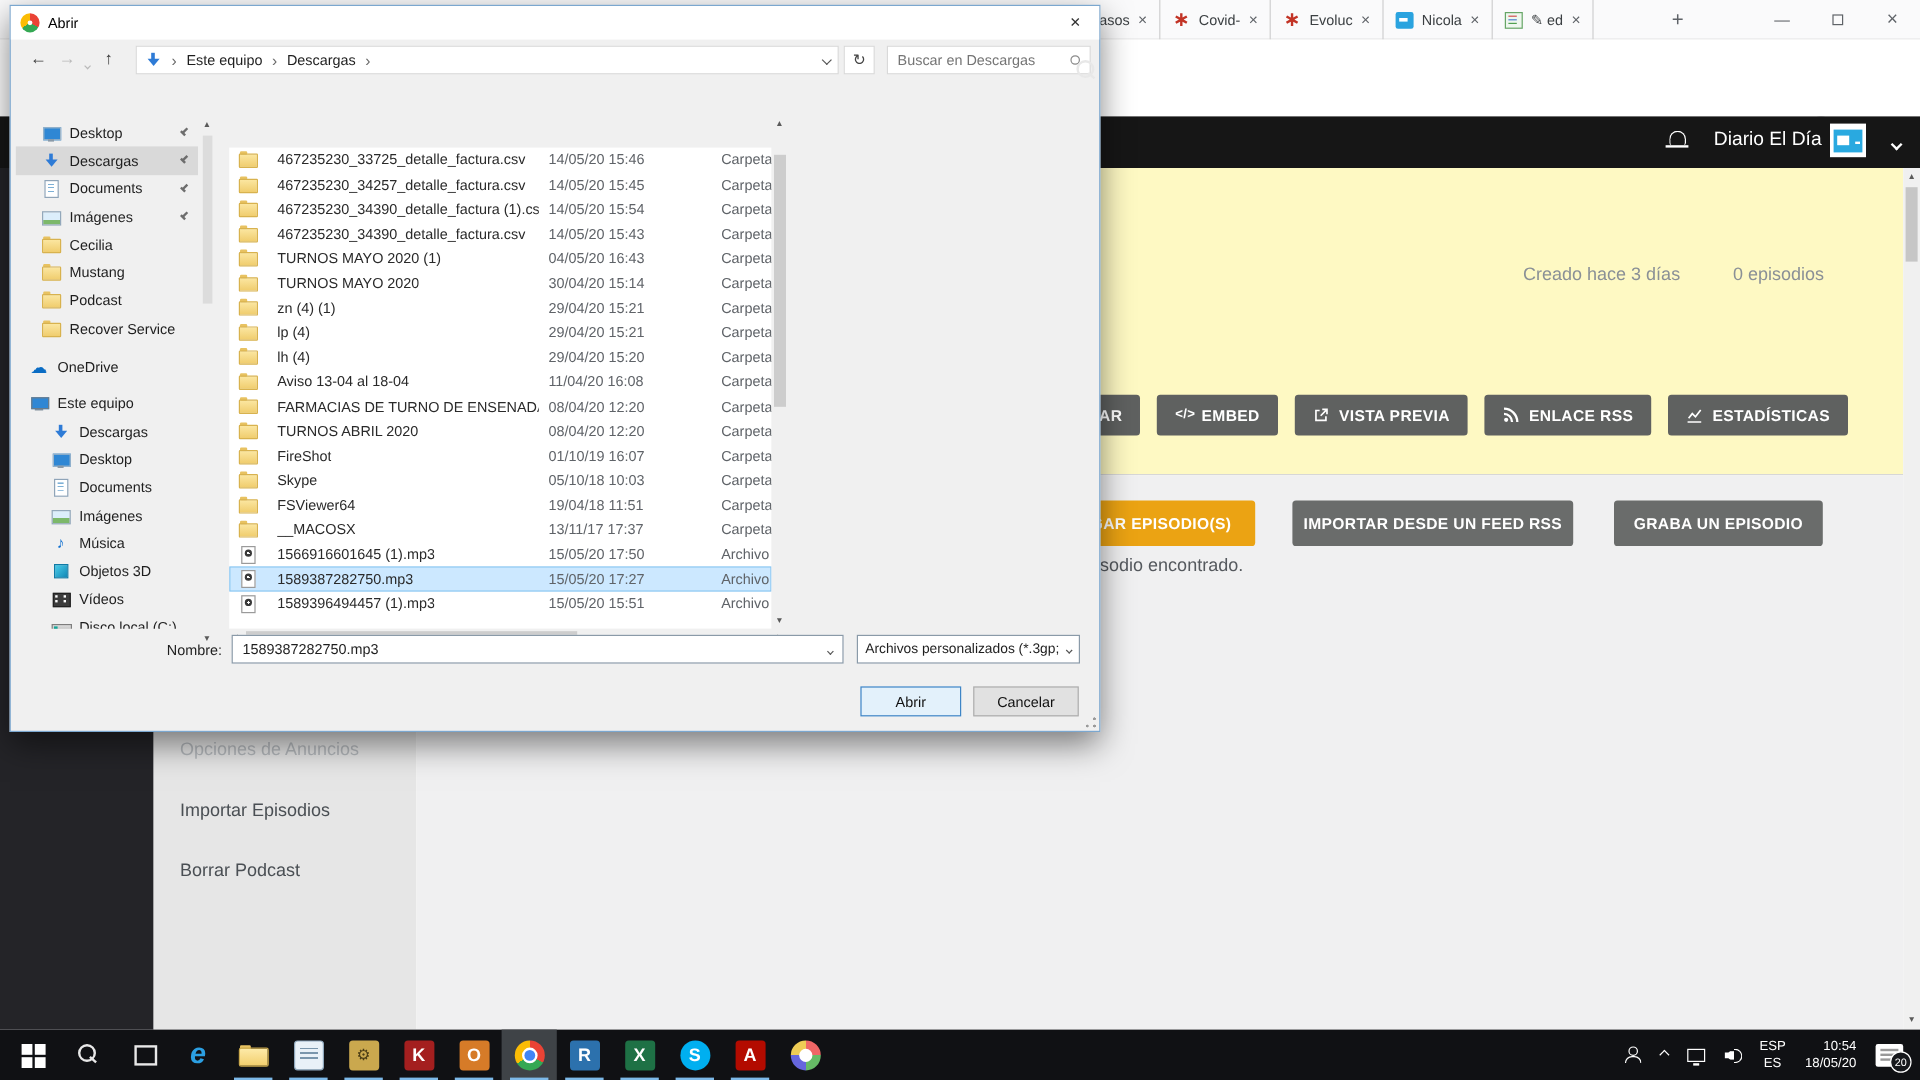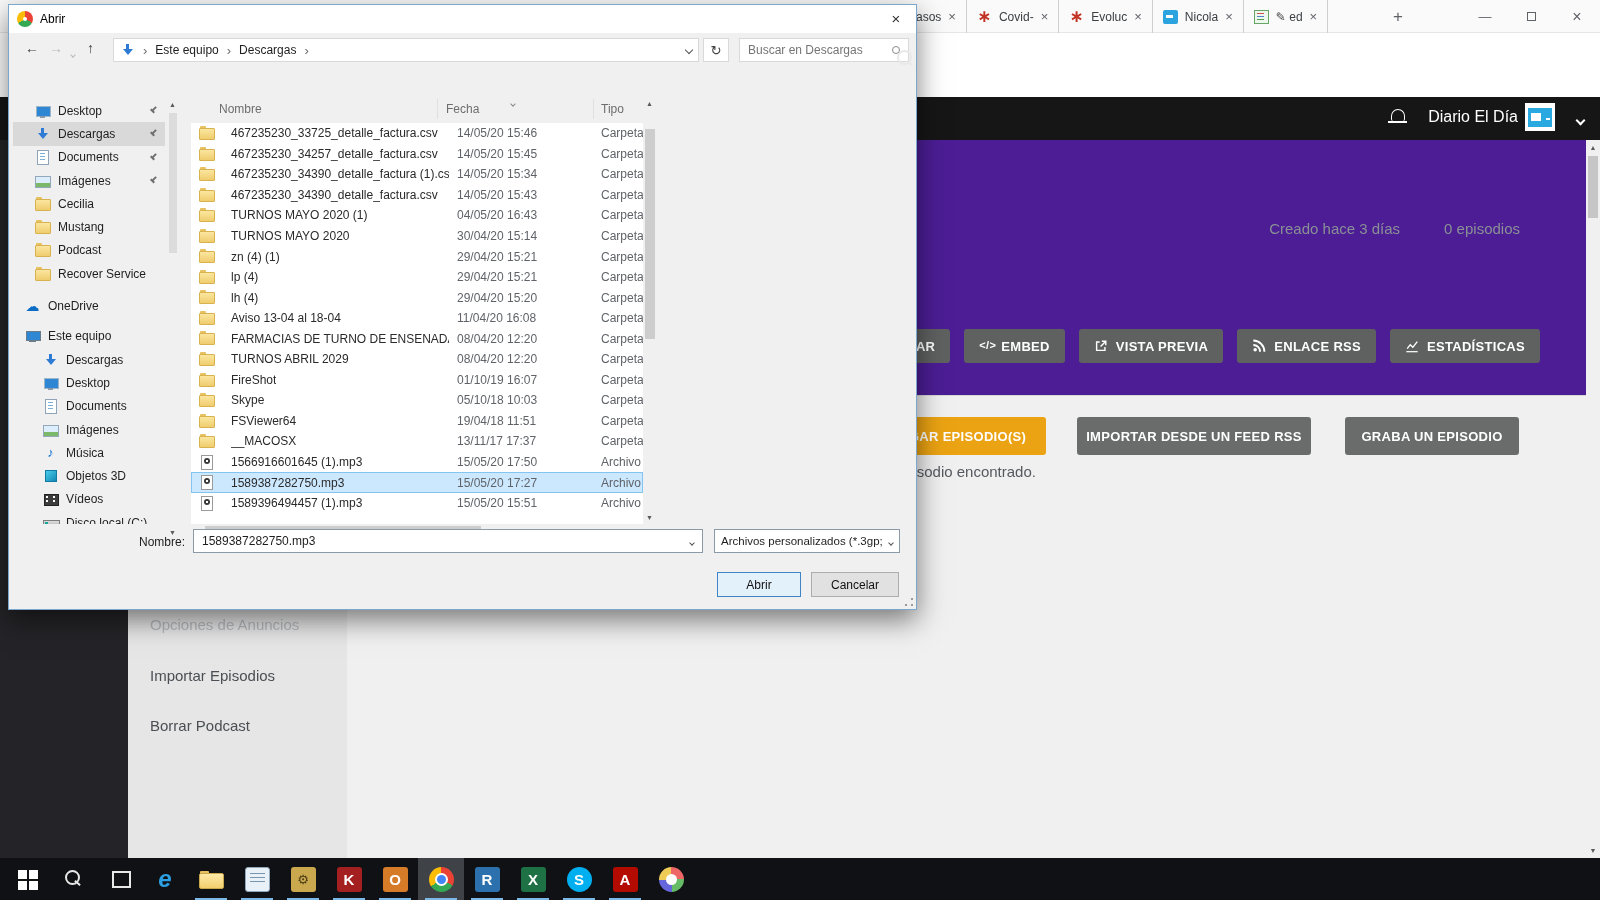--- a/index.html
+++ b/index.html
@@ -68,21 +68,21 @@
   .sitelogo{position:absolute;right:45px;top:6px;width:30px;height:28px;background:#fff;display:flex;align-items:center;justify-content:center}
   .sitelogo i{display:block;width:24px;height:19px;background:#29a9e0;position:relative}
   .sitelogo i::before{content:"";position:absolute;left:3px;top:5px;width:10px;height:8px;background:#fff;box-shadow:12px 2px 0 -3px #fff}
   .hdrchv{position:absolute;right:16px;top:16px;color:#fff}
   .hdrchv .chv{width:7px;height:7px;border-width:2px}
 
   .darkcol{position:absolute;left:0;top:140px;width:128px;bottom:42px;background:#242428}
   .menucol{position:absolute;left:128px;top:140px;width:219px;bottom:42px;background:#e6e6e6}
   .pmenu-item{position:absolute;left:22px;font-size:15px;color:#4a4f54;white-space:nowrap}
   .pmenu-item.muted{color:#b5b9bd}
-  .whitepanel{position:absolute;left:347px;top:140px;width:1239px;height:256px;background:#4c1d95;border-bottom:1px solid #d7d7d7}
+  .whitepanel{position:absolute;left:347px;top:140px;width:1239px;height:256px;background:#fef9c3;border-bottom:1px solid #d7d7d7}
   .graypanel{position:absolute;left:347px;top:396px;width:1239px;bottom:42px;background:#f0f0f1}
   .meta{position:absolute;top:80px;right:66px;display:flex;gap:44px;color:#8a9096;font-size:15px}
   .actionrow{position:absolute;top:189px;right:46px;display:flex;gap:14px}
   .actbtn{height:34px;background:#5f6160;border-radius:3px;color:#fff;font-weight:bold;font-size:13px;display:flex;align-items:center;gap:8px;padding:0 15px;letter-spacing:.3px}
   .acticon{display:flex;align-items:center}
   .acticon .ic-code,.acticon svg{display:none;width:14px;height:14px}
   .acticon .ic-code{font-size:11px;font-weight:bold}
   .acticon[data-name="code-icon"] .ic-code{display:inline}
   .acticon[data-name="external-icon"] .ic-ext{display:block}
   .acticon[data-name="rss-icon"] .ic-rss{display:block}
@@ -574,49 +574,41 @@
             <span data-name="sidebar-item-label">Disco local (C:)</span>
           </div>
         </div>
     </div>
     <div class="sidescroll" data-name="sidebar-scrollbar">
       <span class="tri" style="top:2px" data-name="scroll-up-icon">▲</span>
       <span class="thumb"></span>
     </div>
     <span class="tri sidedown" data-name="scroll-down-icon">▼</span>
 
-    <div class="listhdr" data-name="file-list-header">
-      <span class="hn" data-name="column-name">Nombre</span>
-      <span class="hf" data-name="column-date">Fecha</span>
-      <span class="ht" data-name="column-type">Tipo</span>
-      <span class="sortchv" data-name="sort-chevron-icon"><span class="chv"></span></span>
-      <span class="sep" style="left:246px"></span>
-      <span class="sep" style="left:402px"></span>
-    </div>
 
     <div class="filelist" data-name="file-list">
 
         <div class="file-row" data-name="file-row">
           <span class="mini" data-name="folder-icon"></span>
           <span class="fname" data-name="file-name">467235230_33725_detalle_factura.csv</span>
           <span class="fdate" data-name="file-date">14/05/20 15:46</span>
           <span class="ftype" data-name="file-type">Carpeta</span>
         </div>
 
         <div class="file-row" data-name="file-row">
           <span class="mini" data-name="folder-icon"></span>
           <span class="fname" data-name="file-name">467235230_34257_detalle_factura.csv</span>
           <span class="fdate" data-name="file-date">14/05/20 15:45</span>
           <span class="ftype" data-name="file-type">Carpeta</span>
         </div>
 
         <div class="file-row" data-name="file-row">
           <span class="mini" data-name="folder-icon"></span>
           <span class="fname" data-name="file-name">467235230_34390_detalle_factura (1).csv</span>
-          <span class="fdate" data-name="file-date">14/05/20 15:34</span>
+          <span class="fdate" data-name="file-date">14/05/20 15:54</span>
           <span class="ftype" data-name="file-type">Carpeta</span>
         </div>
 
         <div class="file-row" data-name="file-row">
           <span class="mini" data-name="folder-icon"></span>
           <span class="fname" data-name="file-name">467235230_34390_detalle_factura.csv</span>
           <span class="fdate" data-name="file-date">14/05/20 15:43</span>
           <span class="ftype" data-name="file-type">Carpeta</span>
         </div>
 
@@ -664,21 +656,21 @@
 
         <div class="file-row" data-name="file-row">
           <span class="mini" data-name="folder-icon"></span>
           <span class="fname" data-name="file-name">FARMACIAS DE TURNO DE ENSENADA...</span>
           <span class="fdate" data-name="file-date">08/04/20 12:20</span>
           <span class="ftype" data-name="file-type">Carpeta</span>
         </div>
 
         <div class="file-row" data-name="file-row">
           <span class="mini" data-name="folder-icon"></span>
-          <span class="fname" data-name="file-name">TURNOS ABRIL 2029</span>
+          <span class="fname" data-name="file-name">TURNOS ABRIL 2020</span>
           <span class="fdate" data-name="file-date">08/04/20 12:20</span>
           <span class="ftype" data-name="file-type">Carpeta</span>
         </div>
 
         <div class="file-row" data-name="file-row">
           <span class="mini" data-name="folder-icon"></span>
           <span class="fname" data-name="file-name">FireShot</span>
           <span class="fdate" data-name="file-date">01/10/19 16:07</span>
           <span class="ftype" data-name="file-type">Carpeta</span>
         </div>
@@ -809,13 +801,30 @@
       </div>
 
       <div class="tb-icon running" data-name="taskbar-button">
         <span class="tbg" data-name="acrobat-icon">A</span>
       </div>
 
       <div class="tb-icon" data-name="taskbar-button">
         <span class="tbg" data-name="paint-icon"></span>
       </div>
     </div>
+  <div class="tray" data-name="system-tray">
+    <span class="ppl" data-name="people-icon"></span>
+    <span class="chv up" style="width:6px;height:6px" data-name="tray-chevron-up-icon"></span>
+    <span class="net" data-name="network-icon"></span>
+    <span class="vol" data-name="volume-icon"></span>
+    <div class="langblk" data-name="language-indicator">
+      <div>ESP</div>
+      <div>ES</div>
+    </div>
+    <div class="clockblk" data-name="clock">
+      <div data-name="tray-time">10:54</div>
+      <div data-name="tray-date">18/05/20</div>
+    </div>
+    <div class="notif" data-name="notification-center-icon">
+      <span class="badge" data-name="notification-badge">20</span>
+    </div>
+  </div>
 </div>
 
 </body></html>

